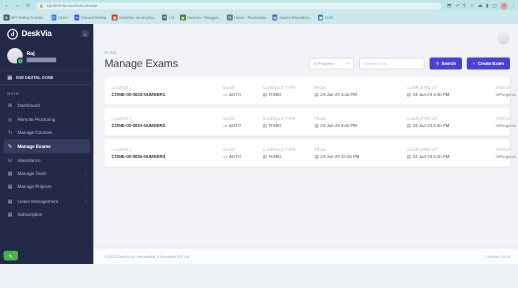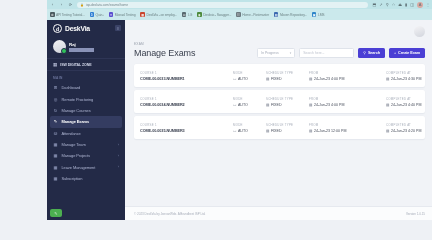--- a/index.html
+++ b/index.html
@@ -3,21 +3,21 @@
 <meta charset="utf-8">
 <style>
   * { box-sizing: border-box; margin: 0; padding: 0; }
   html, body {
     width: 432px; height: 220px; overflow: hidden;
     font-family: "Liberation Sans", sans-serif;
     background: #eef1f5;
   }
 
   
-  .browser { width: 432px; height: 220px; position: relative; padding-left: 47px; }
+  .browser { width: 432px; height: 220px; position: relative; }
 
   .tabstrip {
     height: 9px; background: #bfe4e8; display: flex; align-items: center;
     padding: 0 2px; gap: 2px;
   }
   .nav-btn {
     width: 7px; height: 7px; display: flex; align-items: center;
     justify-content: center; color: #5a6b70; font-size: 4px; flex: 0 0 auto;
   }
   .urlbar {

